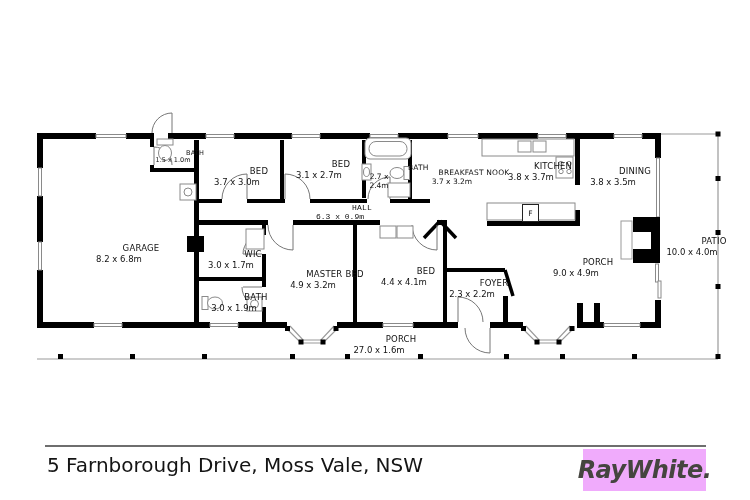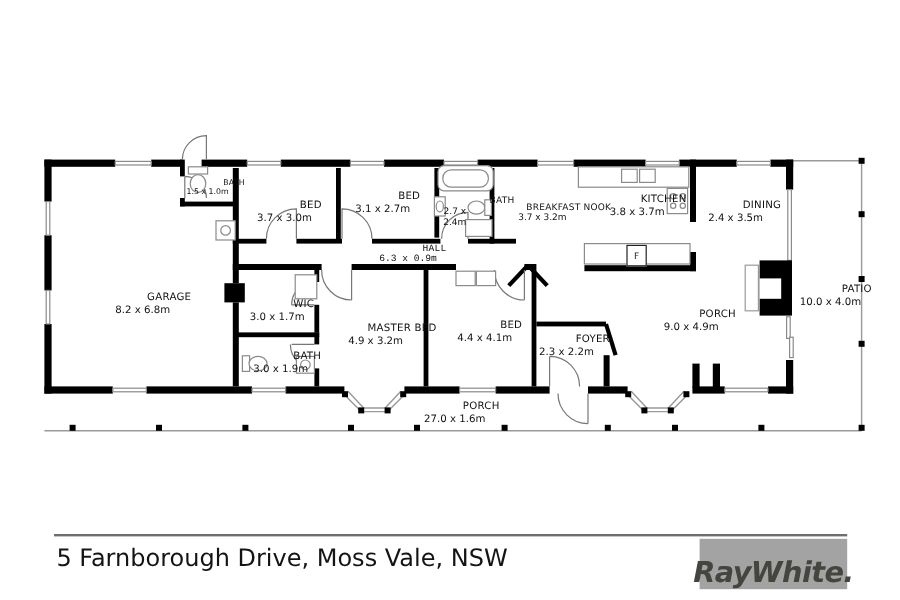--- a/index.html
+++ b/index.html
@@ -12,22 +12,22 @@
   .rlabel.tiny{font-size:6.5px;line-height:1.15;}
   .rlabel.sm{font-size:7.5px;line-height:1.25;}
   .rlabel.narrow{white-space:normal;width:30px;font-size:7.5px;line-height:1.2;}
   .rlabel.hall{font-size:8px;line-height:1.15;font-family:Liberation Mono, monospace;}
   .fbox{position:absolute;width:15px;height:16px;border:1.2px solid #222;background:#fff;
         font-size:7.5px;color:#222;display:flex;align-items:center;justify-content:center;}
   .approx{position:absolute;right:38px;top:407px;text-align:center;font-size:10.5px;
           color:#111;line-height:1.5;letter-spacing:.2px;}
   .rule{position:absolute;left:45px;right:44px;top:445px;height:2px;background:#6e6e6e;}
   .address{position:absolute;left:47px;top:453px;font-size:20px;color:#141414;text-align:center;}
-  .logo{position:absolute;left:583px;top:449px;width:123px;height:42px;background:#a3a3a3;
-        display:flex;align-items:flex-end;justify-content:center;}
+  .logo{position:absolute;left:583px;top:449px;width:123px;height:42px;background:#f0abfc;
+        display:flex;align-items:center;justify-content:center;}
   .logo span{font-size:24px;font-weight:bold;font-style:italic;color:#45453f;letter-spacing:-.5px;}
 </style>
 </head>
 <body>
 
 <div class="stage">
 
   <svg width="750" height="500" viewBox="0 0 750 500">
 
     <g stroke="#9a9a9a" stroke-width="1.2" fill="none">
@@ -226,21 +226,21 @@
   <div class="rlabel sm" style="left:452px;top:177px">
     <div class="rname">BREAKFAST NOOK</div>
     <div class="rdims">3.7 x 3.2m</div>
   </div>
   <div class="rlabel" style="left:531px;top:172px">
     <div class="rname">KITCHEN</div>
     <div class="rdims">3.8 x 3.7m</div>
   </div>
   <div class="rlabel" style="left:613px;top:177px">
     <div class="rname">DINING</div>
-    <div class="rdims">2.4 x 3.5m</div>
+    <div class="rdims">3.8 x 3.5m</div>
   </div>
   <div class="rlabel" style="left:231px;top:260px">
     <div class="rname">WIC</div>
     <div class="rdims">3.0 x 1.7m</div>
   </div>
   <div class="rlabel" style="left:234px;top:303px">
     <div class="rname">BATH</div>
     <div class="rdims">3.0 x 1.9m</div>
   </div>
   <div class="rlabel" style="left:313px;top:280px">

